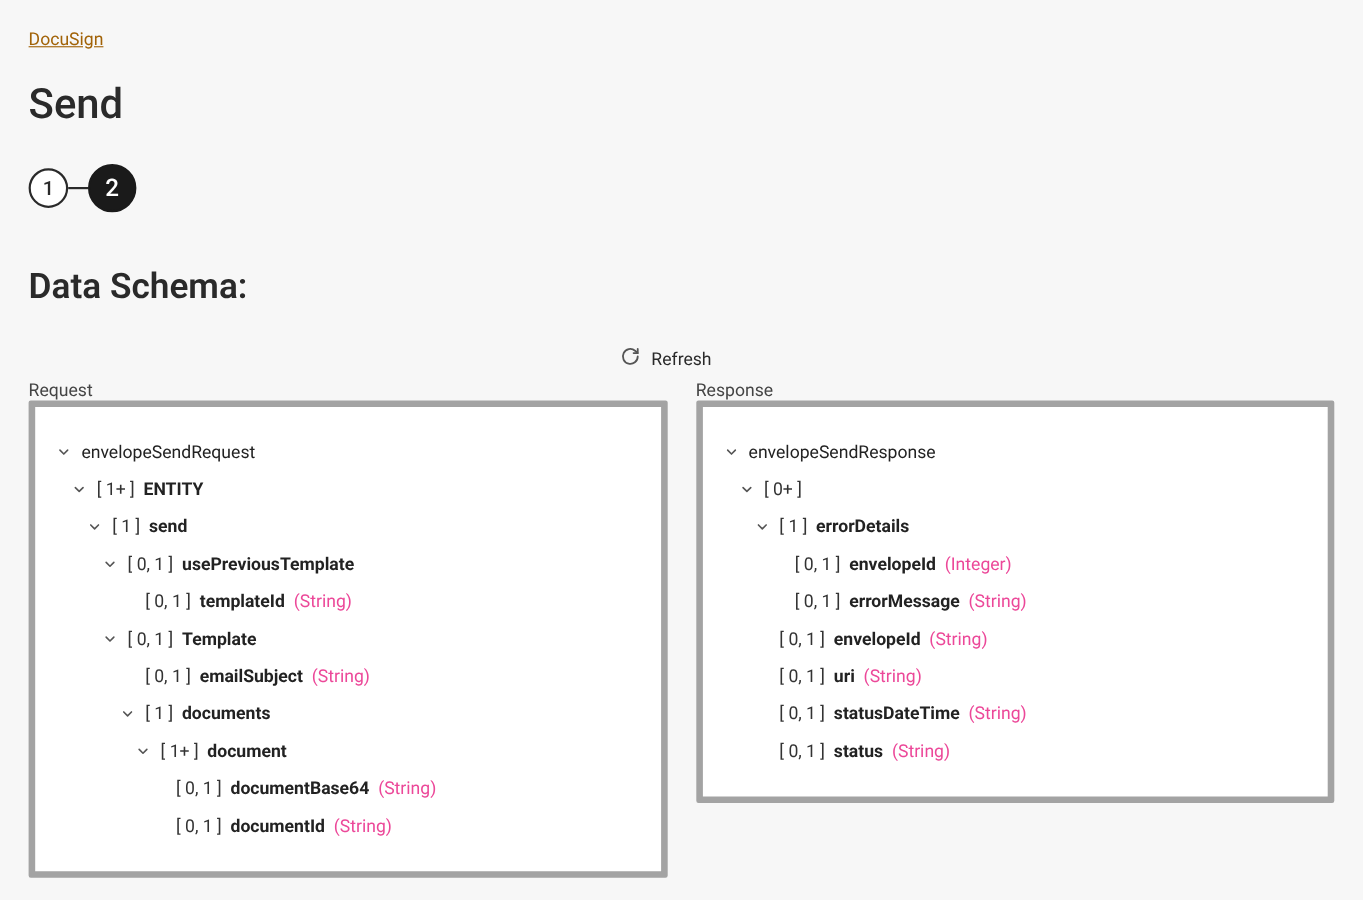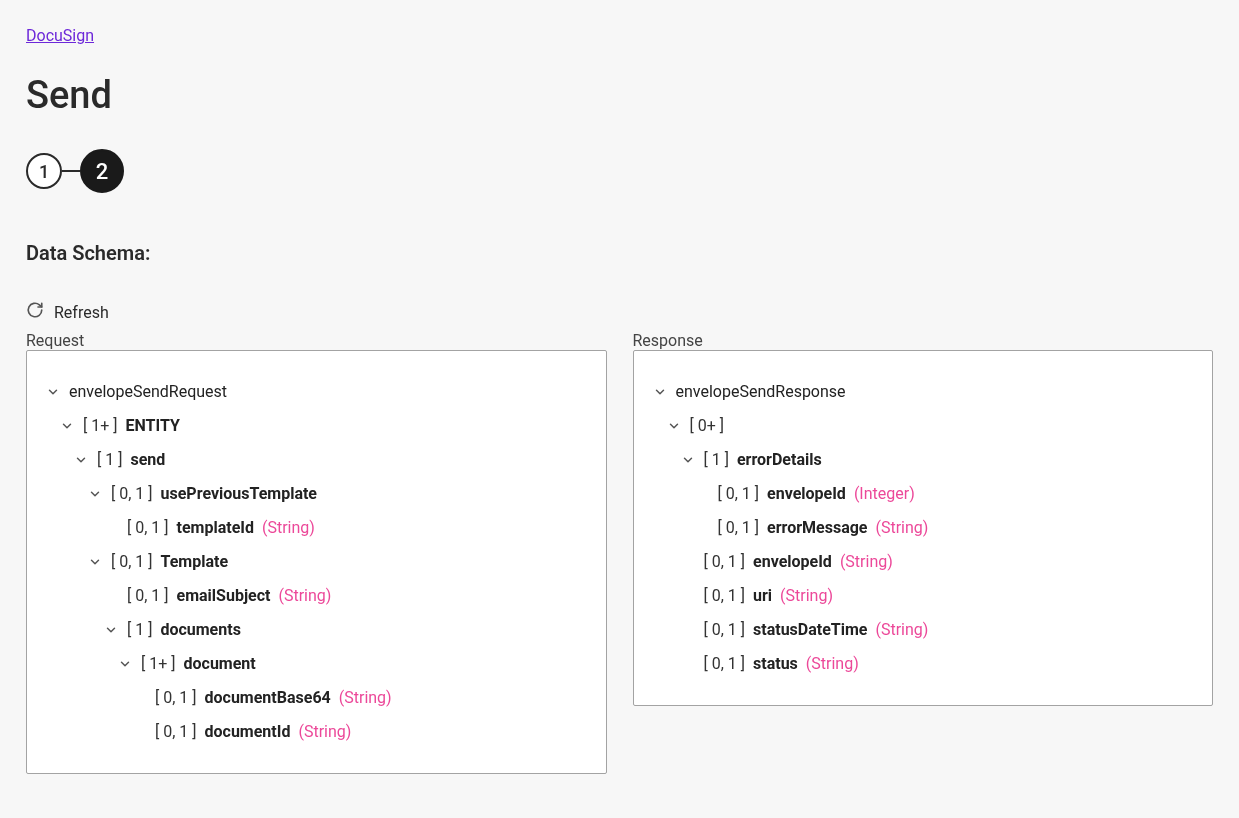--- a/index.html
+++ b/index.html
@@ -4,21 +4,21 @@
 <style>
   * { box-sizing: border-box; margin: 0; padding: 0; }
   body {
     font-family: -apple-system, BlinkMacSystemFont, "Segoe UI", Roboto, "Helvetica Neue", Arial, sans-serif;
     background: #f7f7f7;
     color: #2a2a2a;
     padding: 26px;
   }
   .breadcrumb {
     font-size: 16px;
-    color: #6d28d9;
+    color: #a16207;
     text-decoration: underline;
     cursor: pointer;
     margin-bottom: 28px;
     display: inline-block;
   }
   .page-title {
     font-size: 38px;
     font-weight: 500;
     margin-bottom: 32px;
   }
@@ -50,27 +50,27 @@
     width: 44px;
     height: 44px;
     font-size: 22px;
   }
   .step-connector {
     width: 18px;
     height: 2px;
     background: #2a2a2a;
   }
   .section-title {
-    font-size: 20px;
+    font-size: 32px;
     font-weight: 600;
     margin-bottom: 36px;
   }
   .refresh-row {
     display: flex;
-    justify-content: flex-start;
+    justify-content: center;
     align-items: center;
     margin-bottom: 8px;
     padding-right: 28px;
     margin-top: 32px;
   }
   .refresh-btn {
     display: flex;
     align-items: center;
     gap: 10px;
     cursor: pointer;
@@ -83,21 +83,21 @@
   }
   .column {
     flex: 1;
   }
   .column-header {
     font-size: 16px;
     color: #444;
   }
   .schema-panel {
     background: #fff;
-    border: 1px solid #a3a3a3;
+    border: 6px solid #a3a3a3;
     border-radius: 2px;
     padding: 24px 24px 24px 16px;
   }
   .tree-node {
     display: flex;
     align-items: center;
     gap: 6px;
     padding: 5px 0;
     font-size: 16px;
     line-height: 1.5;

